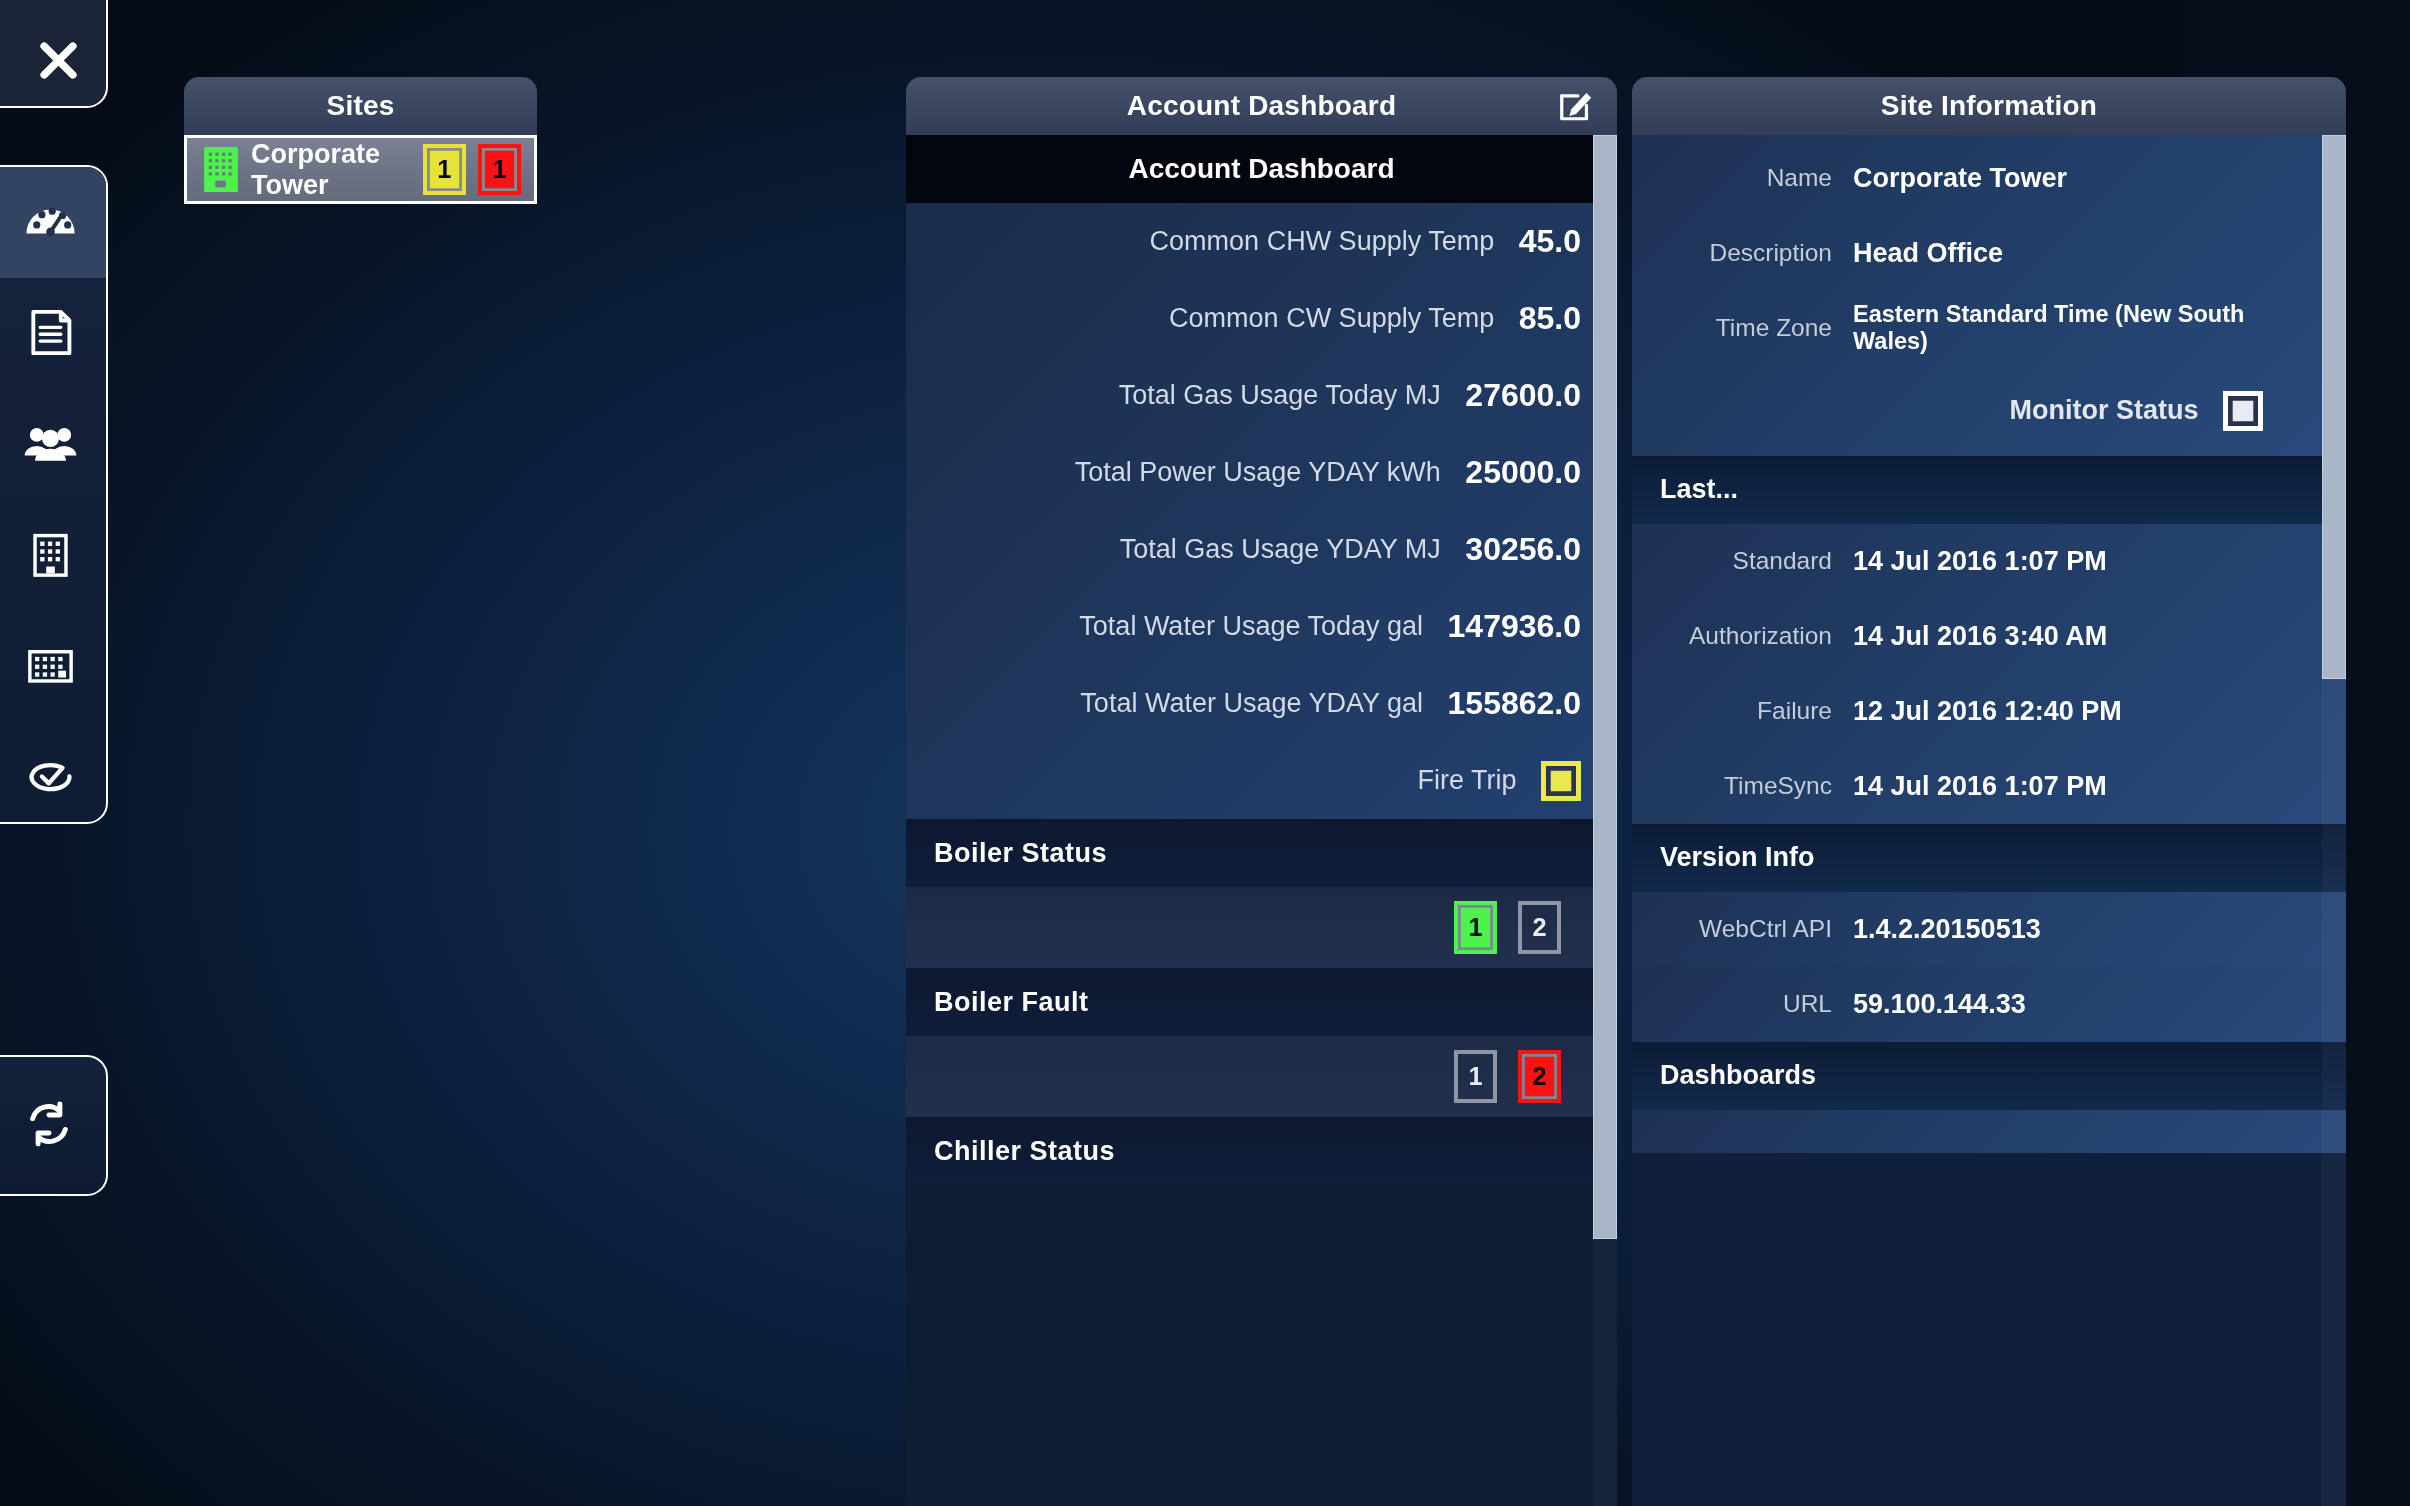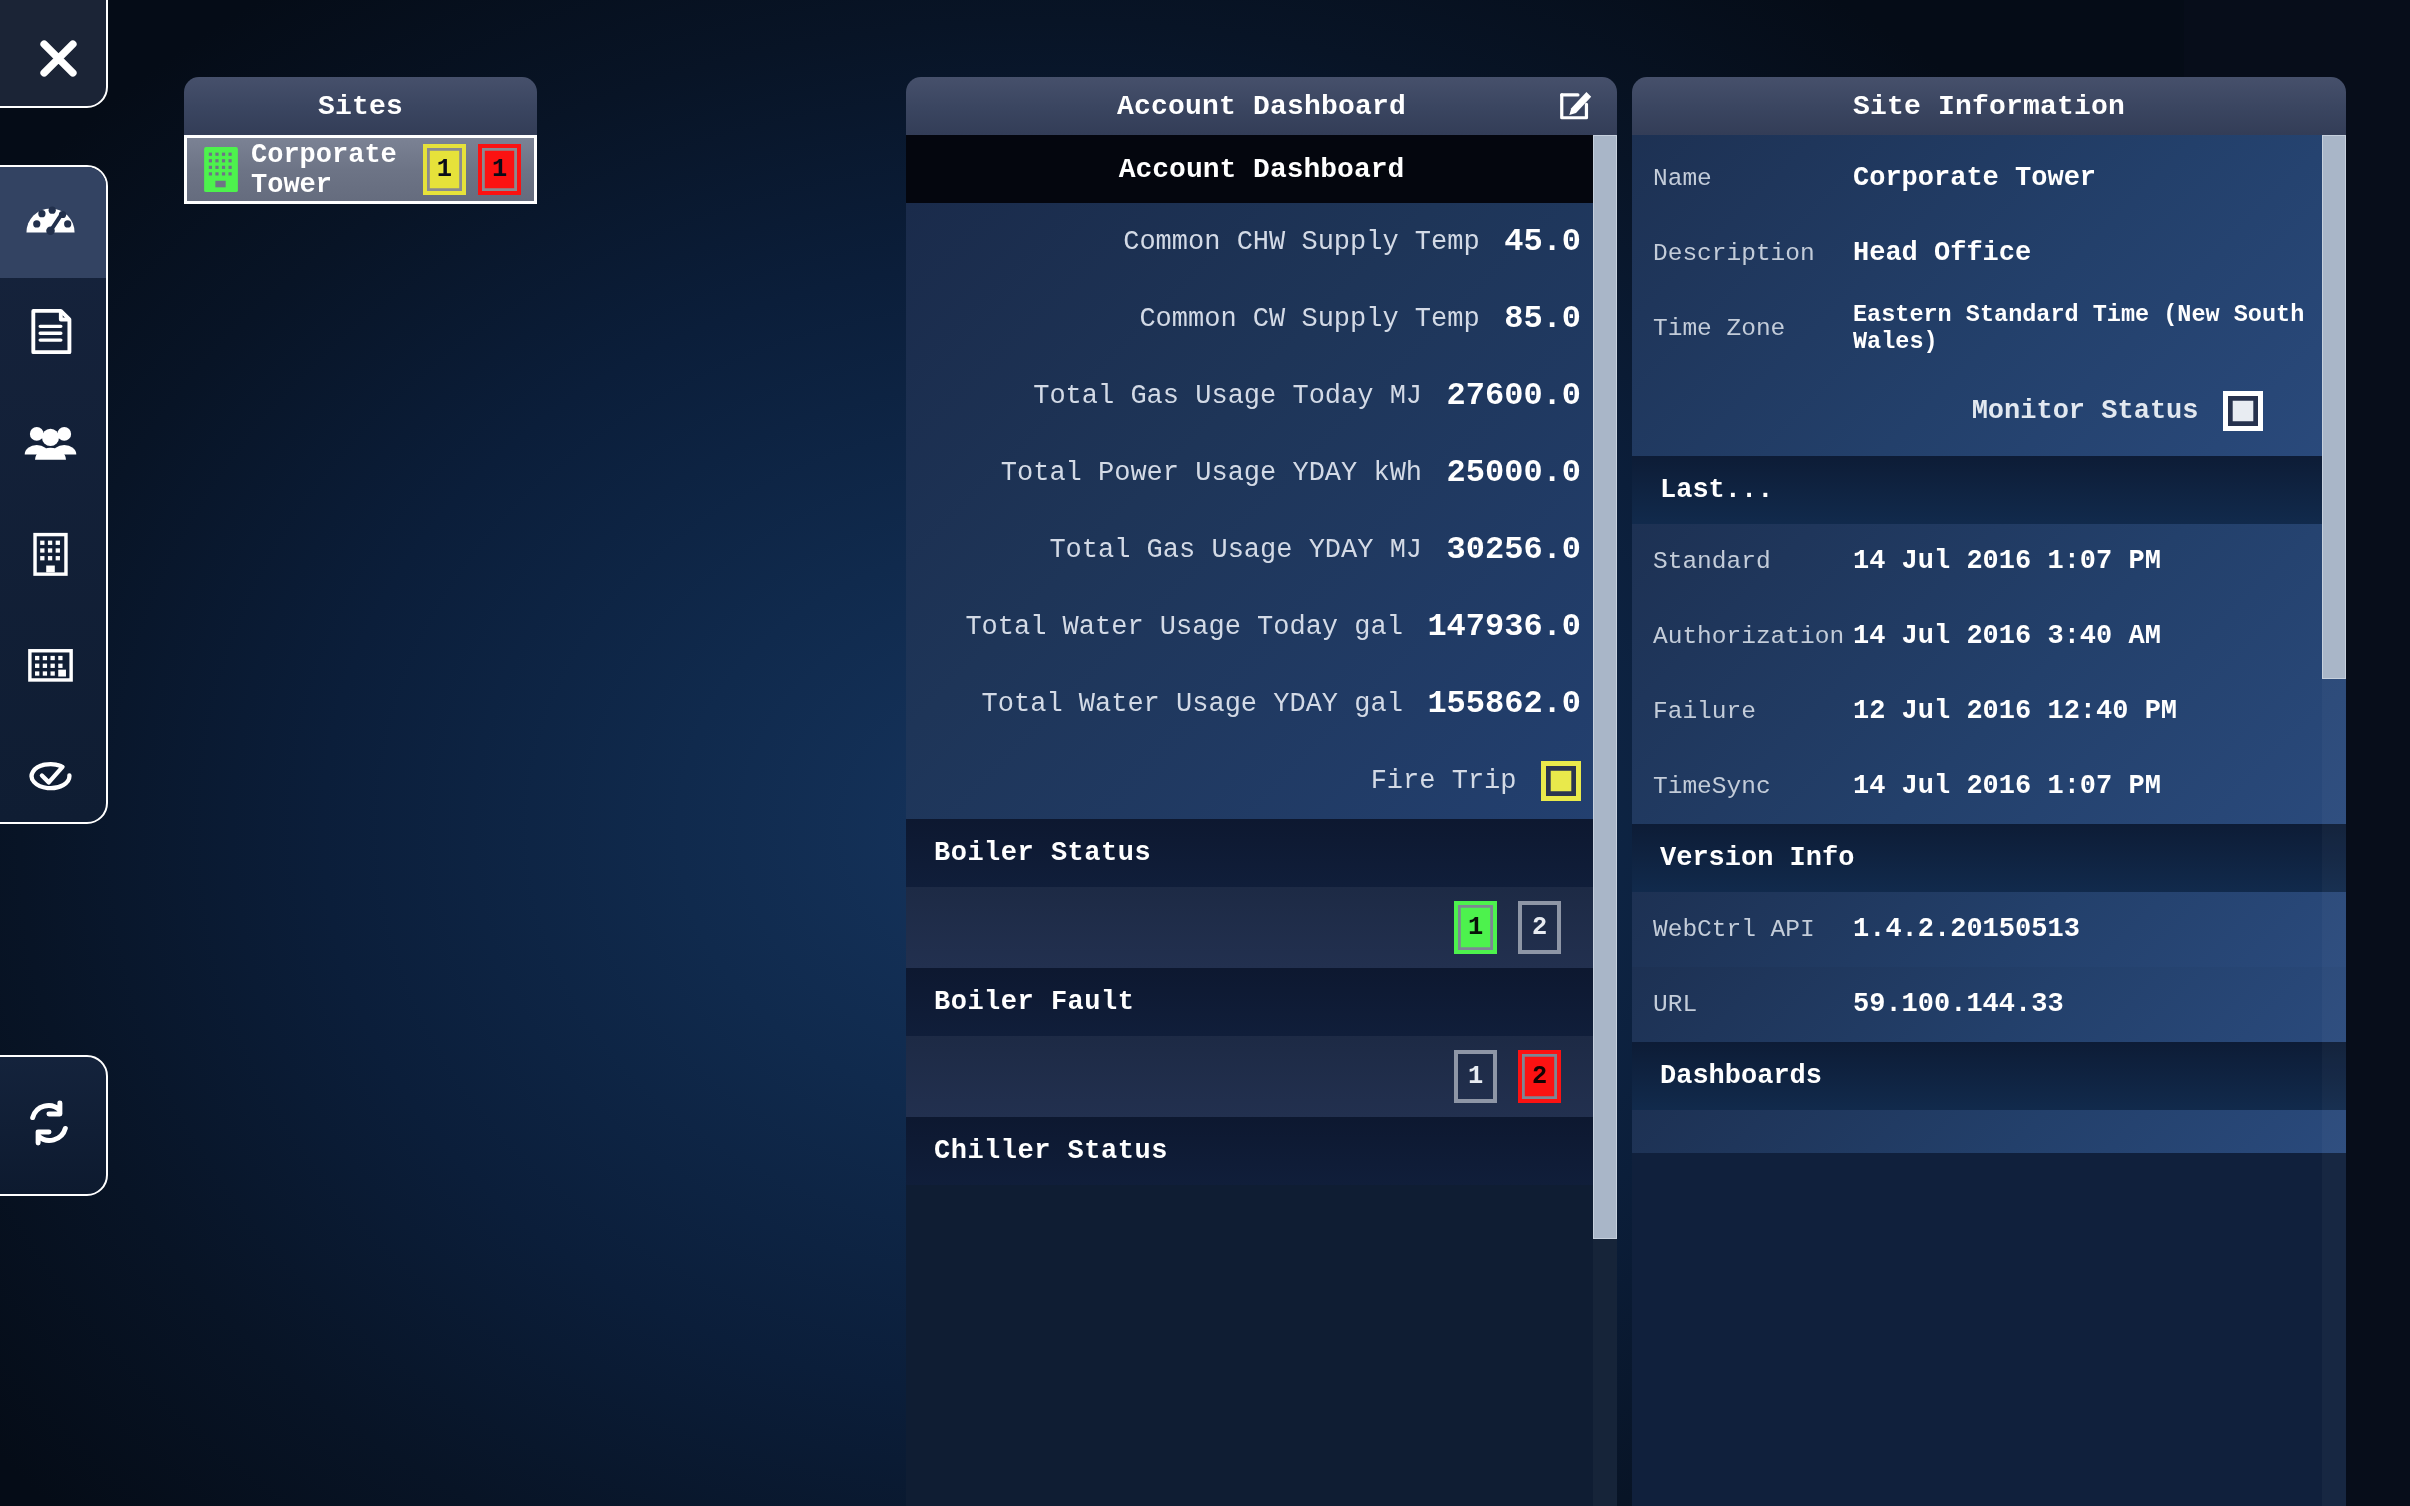--- a/index.html
+++ b/index.html
@@ -6,21 +6,20 @@
   html,body {
     width:2411px; height:1507px;
     overflow:hidden;
     font-family:"Liberation Sans", sans-serif;
     background:#070d1a;
   }
   #app {
     position:relative; width:2184px; height:1507px;
     background:
       radial-gradient(ellipse 1318px 1036px at 48% 55%, #16355f 0%, #102a4d 28%, #0b1e3a 55%, #081426 78%, #050c17 100%);
-    font-family: Liberation Mono, monospace;
   }
 
   
   .rail-close {
     position:absolute; left:-38px; top:-38px;
     width:146px; height:146px;
     background:#1b2436;
     border:2.8px solid #ffffff;
     border-radius:0 0 21px 0;
     display:flex; align-items:flex-end; justify-content:flex-end;
@@ -164,21 +163,21 @@
     position:relative; height:1373px; overflow:hidden;
     background:#10203c;
   }
   .si-block { background:linear-gradient(135deg,#1d3153 0%,#23406b 55%,#2a4a7c 100%); }
   .si-row {
     height:75px;
     display:flex; align-items:center; justify-content:flex-start;
     padding:0 21px;
     gap:21px;
   }
-  .si-label { color:#c3ccd9; font-size:24.5px; width:179px; text-align:left; flex:0 0 auto; }
+  .si-label { color:#c3ccd9; font-size:24.5px; width:179px; text-align:right; flex:0 0 auto; }
   .si-value { color:#ffffff; font-size:27px; font-weight:bold; }
   .si-value.small { font-size:23.5px; }
   .si-monitor {
     height:90px; display:flex; align-items:center; justify-content:flex-end;
     padding-right:83px; gap:24.5px;
   }
   .si-monitor .mlabel { color:#e2e8f0; font-size:27px; font-weight:bold; }
   .si-sect {
     height:68px;
     background:linear-gradient(180deg,#0d1c36 0%,#112banana 100%);

